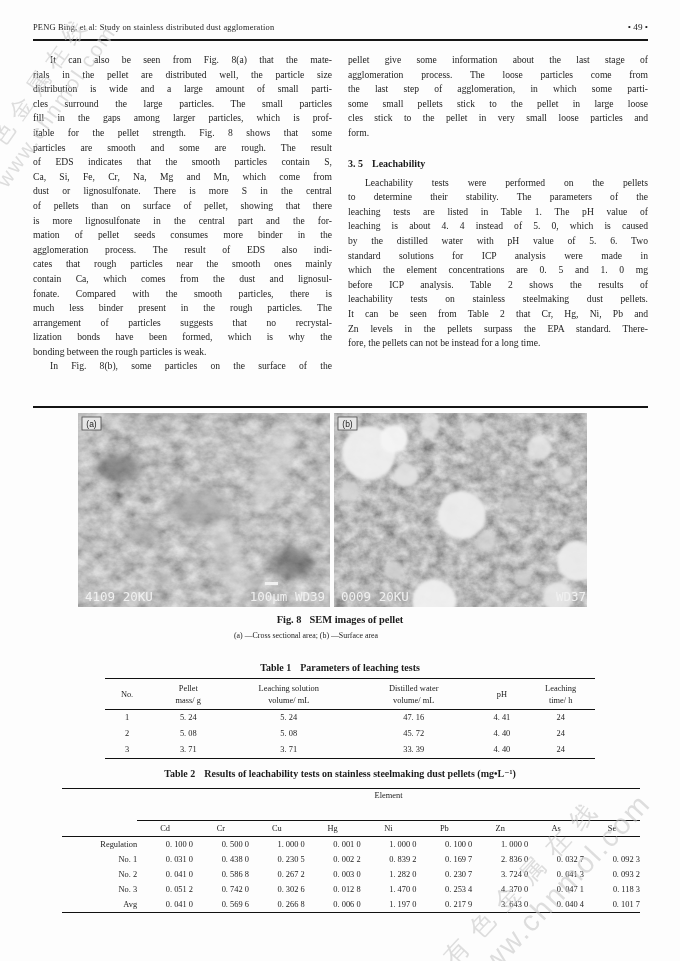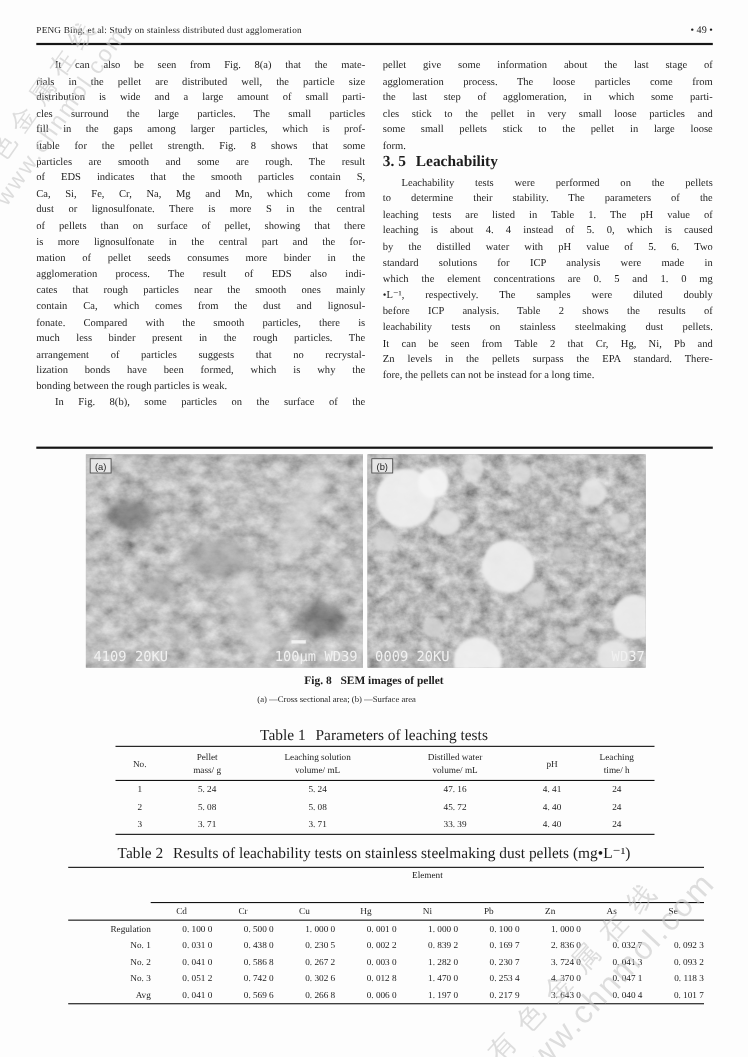--- a/index.html
+++ b/index.html
@@ -9,32 +9,32 @@
   .header-left{position:absolute;left:33px;top:23px;font-size:8.4px;letter-spacing:.2px;}
   .header-right{position:absolute;right:32px;top:22px;font-size:9.2px;}
   .header-rule{position:absolute;left:33px;right:32px;top:39px;height:2px;background:#161616;}
   
   .col{position:absolute;top:53px;width:299px;font-size:9.6px;line-height:14.6px;}
   .col-left{left:33px;}
   .col-right{left:348px;width:300px;}
   .jline{text-align:justify;text-align-last:justify;height:14.6px;overflow:hidden;}
   .jline.jlast{text-align-last:left;}
   .jline.jindent{text-indent:17px;}
-  .sec-heading{margin:0 0 4px 0;font-weight:bold;font-size:14px;height:15px;}
+  .sec-heading{margin:16px 0 4px 0;font-weight:bold;font-size:10px;height:15px;}
   .sec-heading .h-txt{margin-left:9px;}
   
   .fig-rule{position:absolute;left:33px;right:32px;top:406px;height:1.8px;background:#141414;}
   .sem{position:absolute;top:413px;height:194px;}
   .sem-a{left:78px;width:252px;}
   .sem-b{left:334px;width:253px;}
   .fig-caption{position:absolute;top:614px;left:0;width:680px;text-align:center;font-size:10.4px;font-weight:bold;}
   .fig-caption .cap-rest{margin-left:8px;font-weight:600;}
   .fig-subcaption{position:absolute;top:631px;left:0;width:612px;text-align:center;font-size:7.9px;color:#242424;}
   
-  .t-title{position:absolute;left:0;width:680px;text-align:center;font-size:14px;font-weight:normal;}
+  .t-title{position:absolute;left:0;width:680px;text-align:center;font-size:10px;font-weight:bold;}
   .t-title .t-rest{margin-left:9px;}
   .t1-title{top:662px;}
   .t2-title{top:768px;}
   .table1{position:absolute;left:105px;top:678px;width:490px;font-size:8.4px;
           border-top:1.7px solid #111;border-bottom:1.7px solid #111;}
   .t1-head{display:grid;grid-template-columns:9% 16% 25% 26% 10% 14%;border-bottom:.9px solid #111;
            padding:4px 0 3px 0;align-items:center;}
   .t1-th{text-align:center;line-height:11.5px;}
   .t1-row{display:grid;grid-template-columns:9% 16% 25% 26% 10% 14%;}
   .t1-row:first-of-type{margin-top:2px;}
@@ -92,36 +92,35 @@
     <div>
         <div class="jline jindent">In Fig. 8(b), some particles on the surface of the</div>
       </div>
   </div>
 
   <div class="col col-right">
     <div>
         <div class="jline">pellet give some information about the last stage of</div>
         <div class="jline">agglomeration process. The loose particles come from</div>
         <div class="jline">the last step of agglomeration, in which some parti-</div>
+        <div class="jline">some small pellets stick to the pellet in large loose</div>
         <div class="jline">cles stick to the pellet in very small loose particles and</div>
-        <div class="jline">some small pellets stick to the pellet in large loose</div>
         <div class="jline jlast">form.</div>
       </div>
     <div class="sec-heading">
       <span>3. 5</span><span class="h-txt">Leachability</span>
     </div>
     <div>
         <div class="jline jindent">Leachability tests were performed on the pellets</div>
         <div class="jline">to determine their stability. The parameters of the</div>
         <div class="jline">leaching tests are listed in Table 1. The pH value of</div>
         <div class="jline">leaching is about 4. 4 instead of 5. 0, which is caused</div>
         <div class="jline">by the distilled water with pH value of 5. 6. Two</div>
         <div class="jline">standard solutions for ICP analysis were made in</div>
         <div class="jline">which the element concentrations are 0. 5 and 1. 0 mg</div>
-        <div class="jline">•L⁻¹, respectively. The samples were diluted doubly</div>
         <div class="jline">before ICP analysis. Table 2 shows the results of</div>
         <div class="jline">leachability tests on stainless steelmaking dust pellets.</div>
         <div class="jline">It can be seen from Table 2 that Cr, Hg, Ni, Pb and</div>
         <div class="jline">Zn levels in the pellets surpass the EPA standard. There-</div>
         <div class="jline jlast">fore, the pellets can not be instead for a long time.</div>
       </div>
   </div>
 
   <div class="fig-rule"></div>
 

